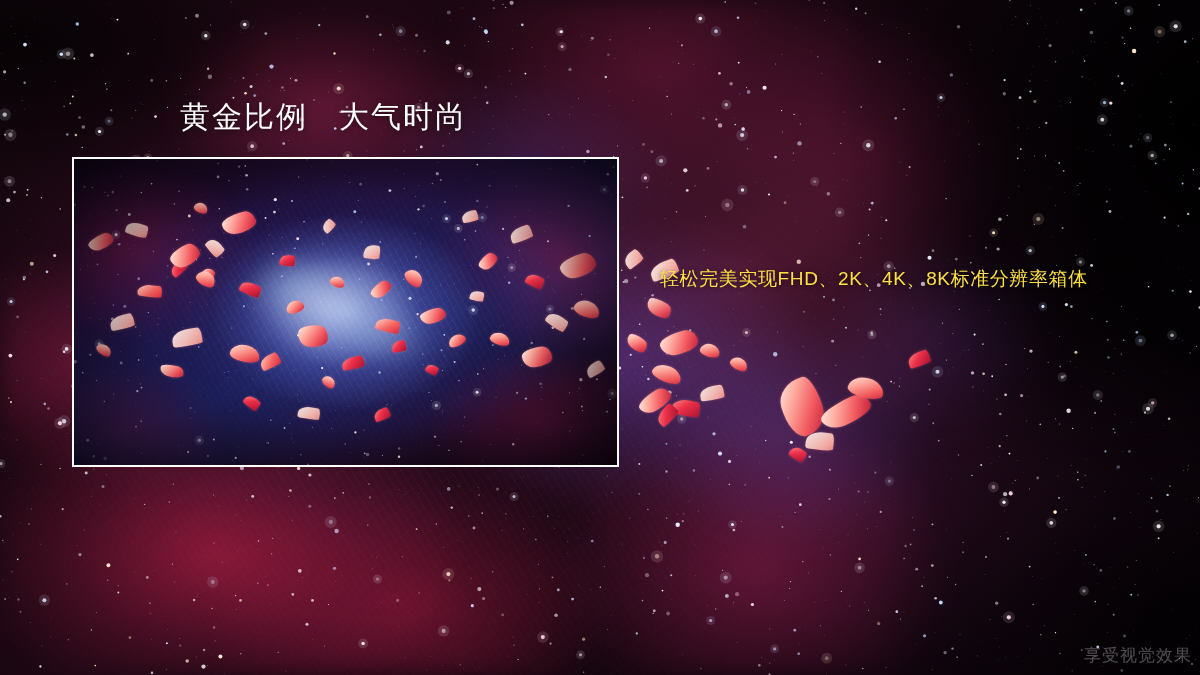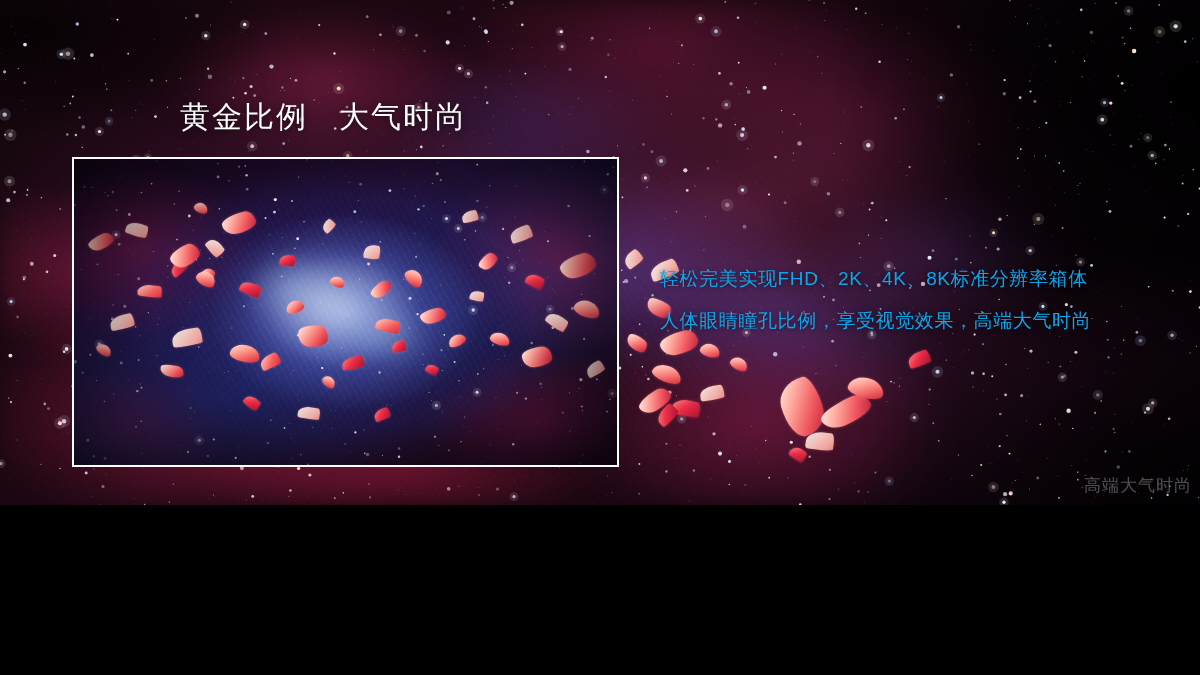--- a/index.html
+++ b/index.html
@@ -2,21 +2,21 @@
 <html><head>
 <meta charset="utf-8">
 <style>
   html,body{margin:0;padding:0;background:#000;}
   body{
     font-family:"Liberation Sans","DejaVu Sans",sans-serif;
     -webkit-font-smoothing:antialiased;
   }
   #slide{
     position:relative;
-    width:1200px;height:505px;
+    width:1200px;height:675px;
     overflow:hidden;
     background:#0a0308;
   }
 
   
   .bg-layer{position:absolute;inset:0;pointer-events:none;}
 
   #bg-base{
     background:
       radial-gradient(ellipse 46% 52% at 30% 46%, rgba(120,40,80,.55) 0%, rgba(70,20,55,.30) 45%, rgba(0,0,0,0) 72%),
@@ -137,21 +137,21 @@
     letter-spacing:2px;
     white-space:pre;
     text-shadow:0 1px 6px rgba(0,0,0,.55);
   }
   #body-copy{
     position:absolute;left:660px;top:258px;width:530px;
   }
   #body-copy .line{
     font-size:19px;
     line-height:42px;
-    color:#0ea5e9;
+    color:#fde047;
     letter-spacing:.6px;
     white-space:nowrap;
     text-shadow:0 1px 5px rgba(0,0,0,.6);
   }
   #watermark{
     position:absolute;right:8px;bottom:8px;
     font-size:17px;
     color:rgba(255,255,255,.30);
     letter-spacing:1px;
   }
@@ -2575,17 +2575,16 @@
       <div class="petal pale" style="left: 624px; top: 252px; width: 18px; height: 14px; transform: rotate(-36deg);"></div>
       <div class="petal p3" style="left: 626px; top: 336px; width: 22px; height: 14px; transform: rotate(40deg);"></div>
       <div class="petal p3" style="left: 170px; top: 246px; width: 30px; height: 20px; transform: rotate(-24deg);"></div>
       <div class="petal p2" style="left: 196px; top: 272px; width: 20px; height: 14px; transform: rotate(30deg);"></div>
     </div>
 
   <div id="title">黄金比例   大气时尚</div>
 
   <div id="body-copy">
     <div class="line">轻松完美实现FHD、2K、4K、8K标准分辨率箱体</div>
-    <div class="line">人体眼睛瞳孔比例，享受视觉效果，高端大气时尚</div>
   </div>
 
-  <div id="watermark">高端大气时尚</div>
+  <div id="watermark">享受视觉效果</div>
 </div>
 
 </body></html>

